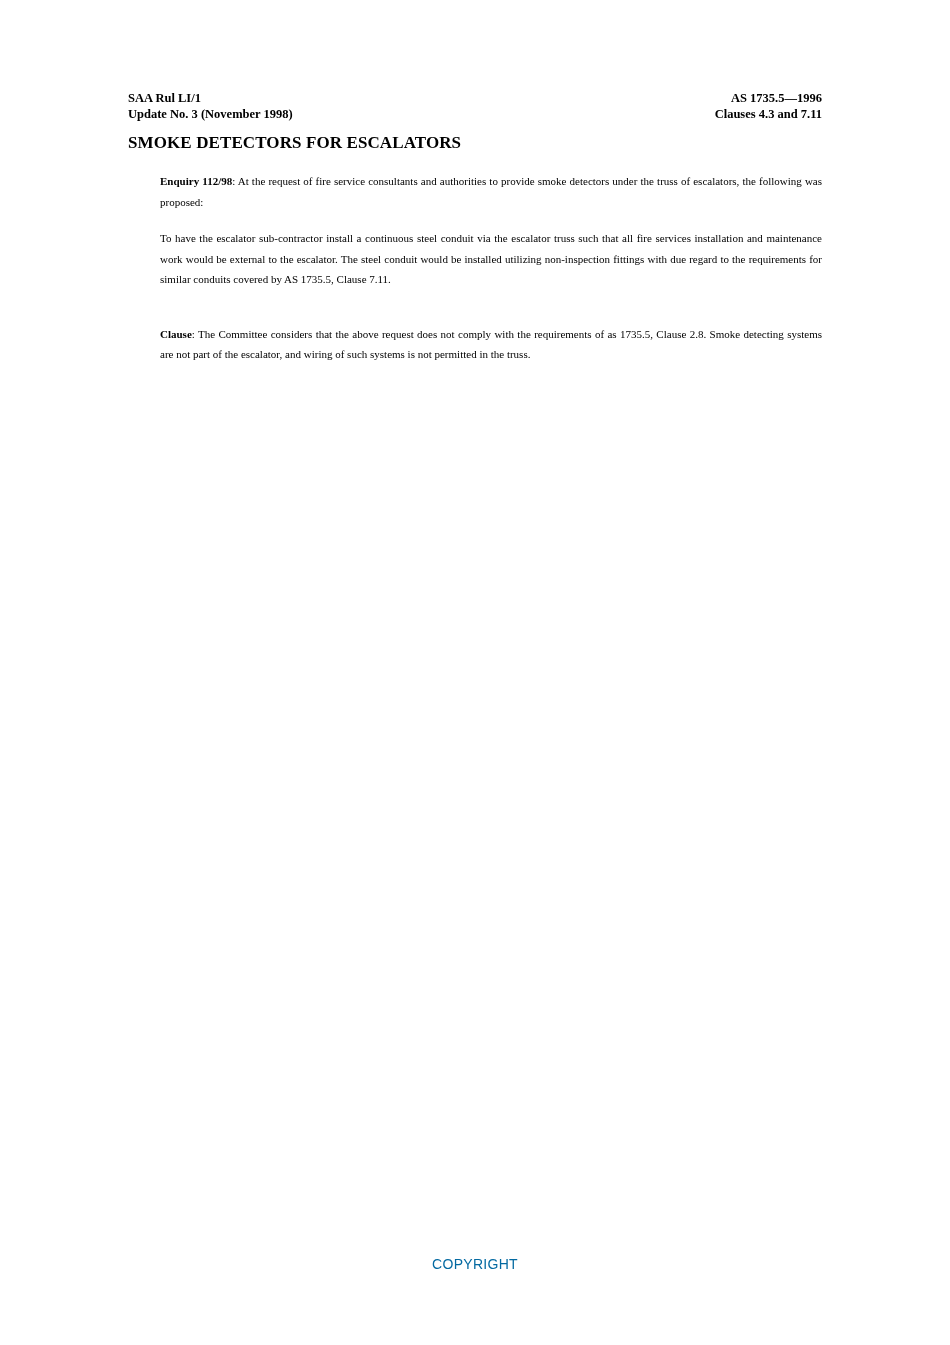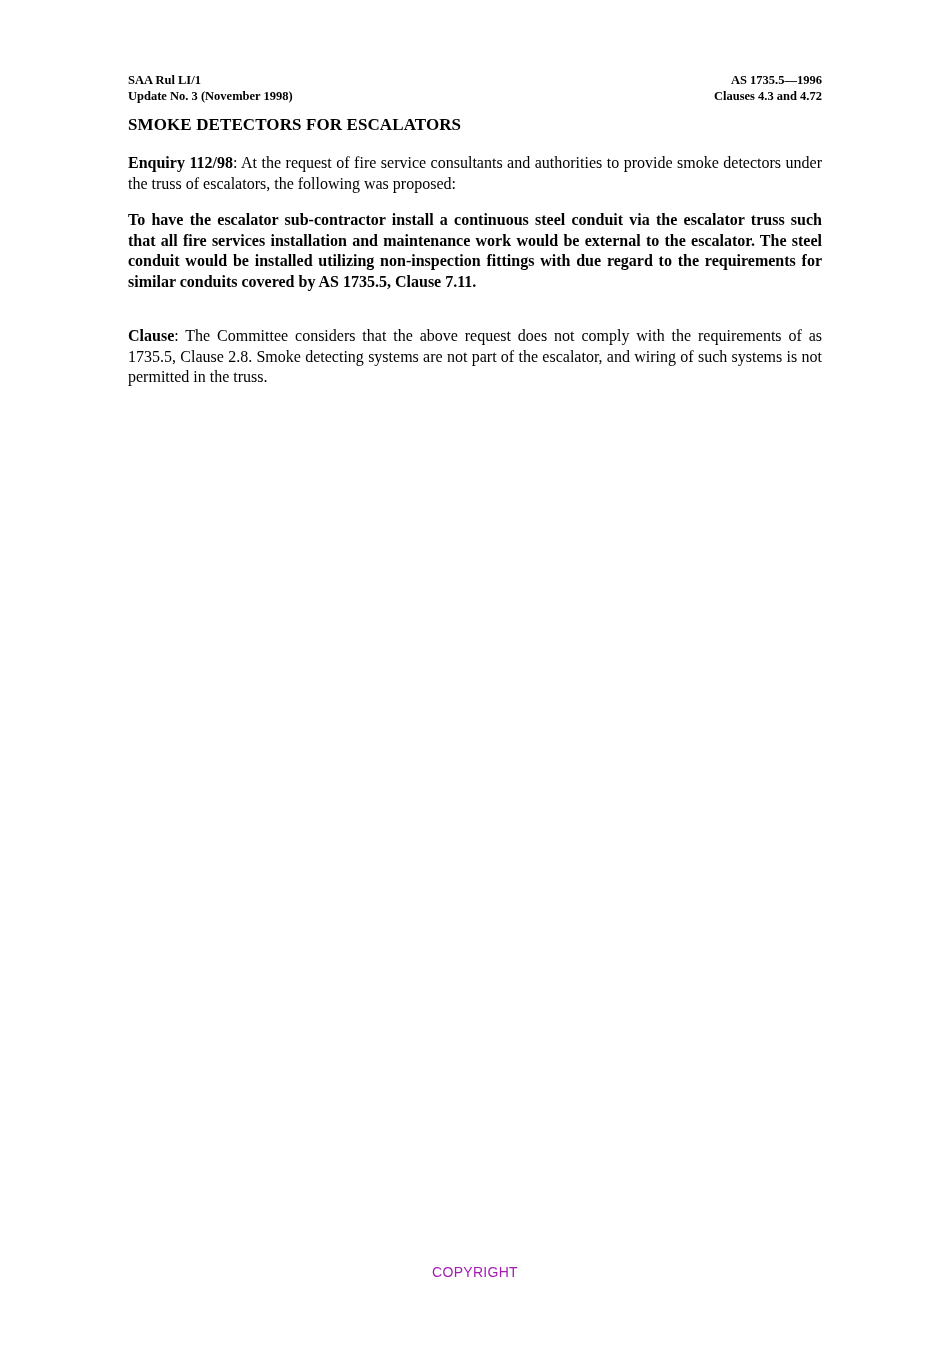--- a/index.html
+++ b/index.html
@@ -18,21 +18,21 @@
     position: absolute;
     left: 0;
     top: 0;
     width: 950px;
     height: 1345px;
     background: #ffffff;
   }
   .content {
     position: absolute;
     left: 128px;
-    top: 72px;
+    top: 90px;
     width: 694px;
   }
   
   .doc-header {
     width: 100%;
     font-family: "Liberation Serif", serif;
     font-weight: bold;
     font-size: 12.5px;
     line-height: 16px;
   }
@@ -49,65 +49,64 @@
   .doc-title {
     font-family: "Liberation Serif", serif;
     font-weight: bold;
     font-size: 17px;
     letter-spacing: 0.1px;
   }
 
   
   .para {
     margin-top: 18px;
-    font-size: 16px;
+    font-size: 11px;
     line-height: 20.5px;
     text-align: justify;
     text-justify: inter-word;
+    margin-left: 32px;
   }
   .para.tight {
     margin-top: 16px;
-    font-weight: bold;
   }
   .para.ruling {
     margin-top: 34px;
   }
   .lead {
     font-weight: bold;
   }
 
   
   .footer {
     position: absolute;
     left: 0;
     top: 1256px;
     width: 950px;
     text-align: center;
     font-family: "Liberation Sans", sans-serif;
     font-size: 14px;
     letter-spacing: 0.3px;
-    color: #a21caf;
-    margin-top: 8px;
+    color: #0369a1;
   }
 </style>
 </head>
 <body>
 
 <div class="page">
 
   <div class="content">
 
     <div class="doc-header">
       <div class="hdr-row">
         <span class="hdr-left">SAA Rul LI/1</span>
         <span class="hdr-right">AS 1735.5—1996</span>
       </div>
       <div class="hdr-row">
         <span class="hdr-left">Update No. 3 (November 1998)</span>
-        <span class="hdr-right">Clauses 4.3 and 4.72</span>
+        <span class="hdr-right">Clauses 4.3 and 7.11</span>
       </div>
     </div>
 
     <h1 class="doc-title">SMOKE DETECTORS FOR ESCALATORS</h1>
 
     <p class="para">
       <span class="lead">Enquiry 112/98</span><span>: At the request of fire service consultants and authorities to provide smoke detectors under the truss of escalators, the following was proposed:</span>
     </p>
 
     <p class="para tight">To have the escalator sub-contractor install a continuous steel conduit via the escalator truss such that all fire services installation and maintenance work would be external to the escalator. The steel conduit would be installed utilizing non-inspection fittings with due regard to the requirements for similar conduits covered by AS 1735.5, Clause 7.11.</p>

